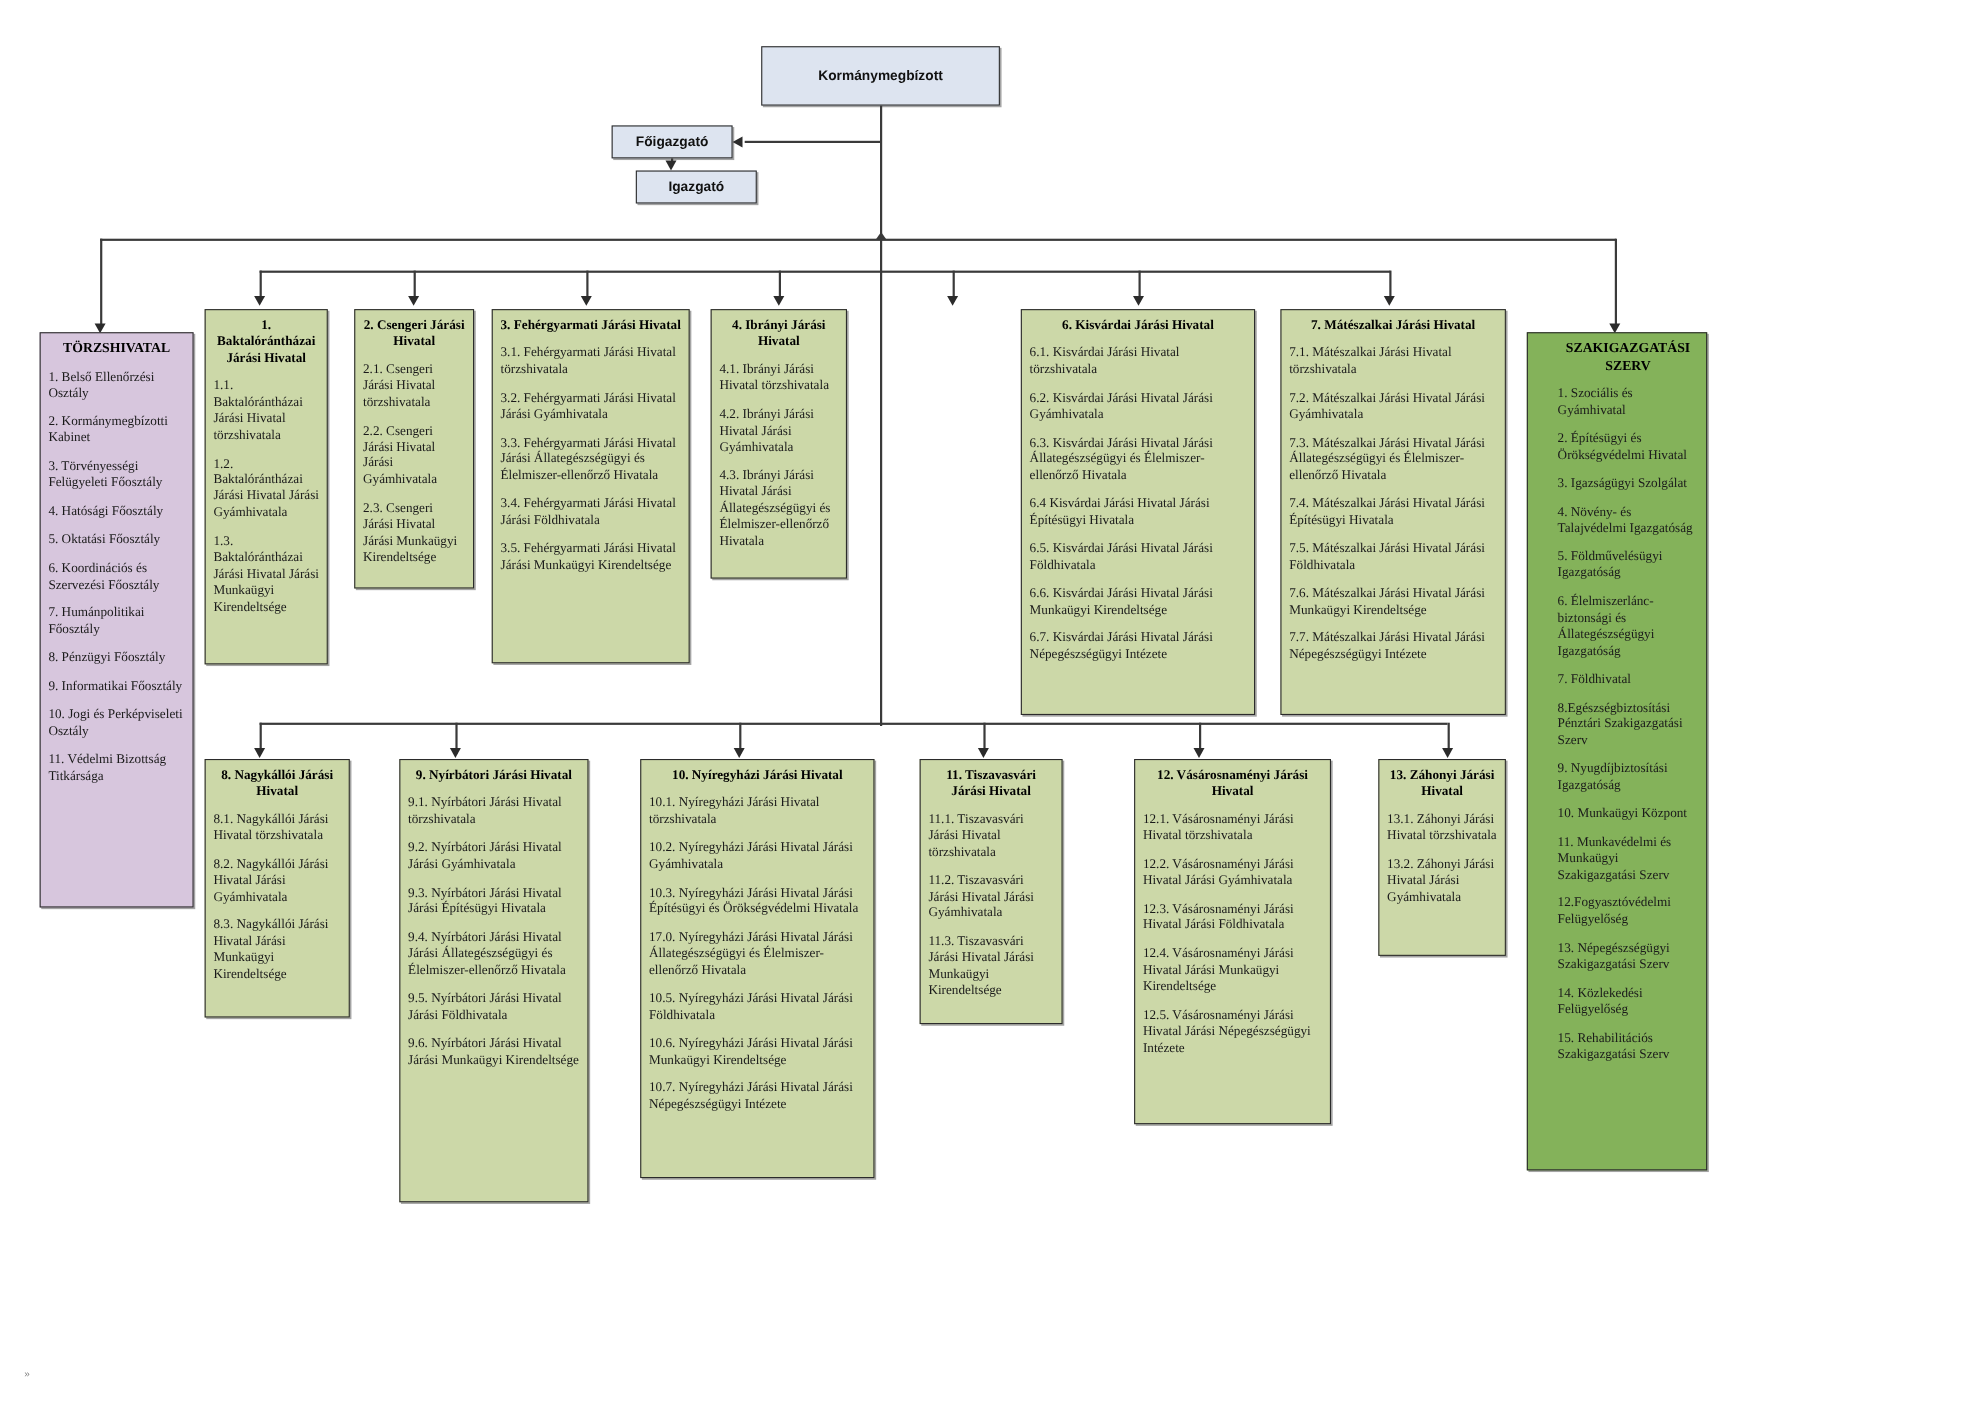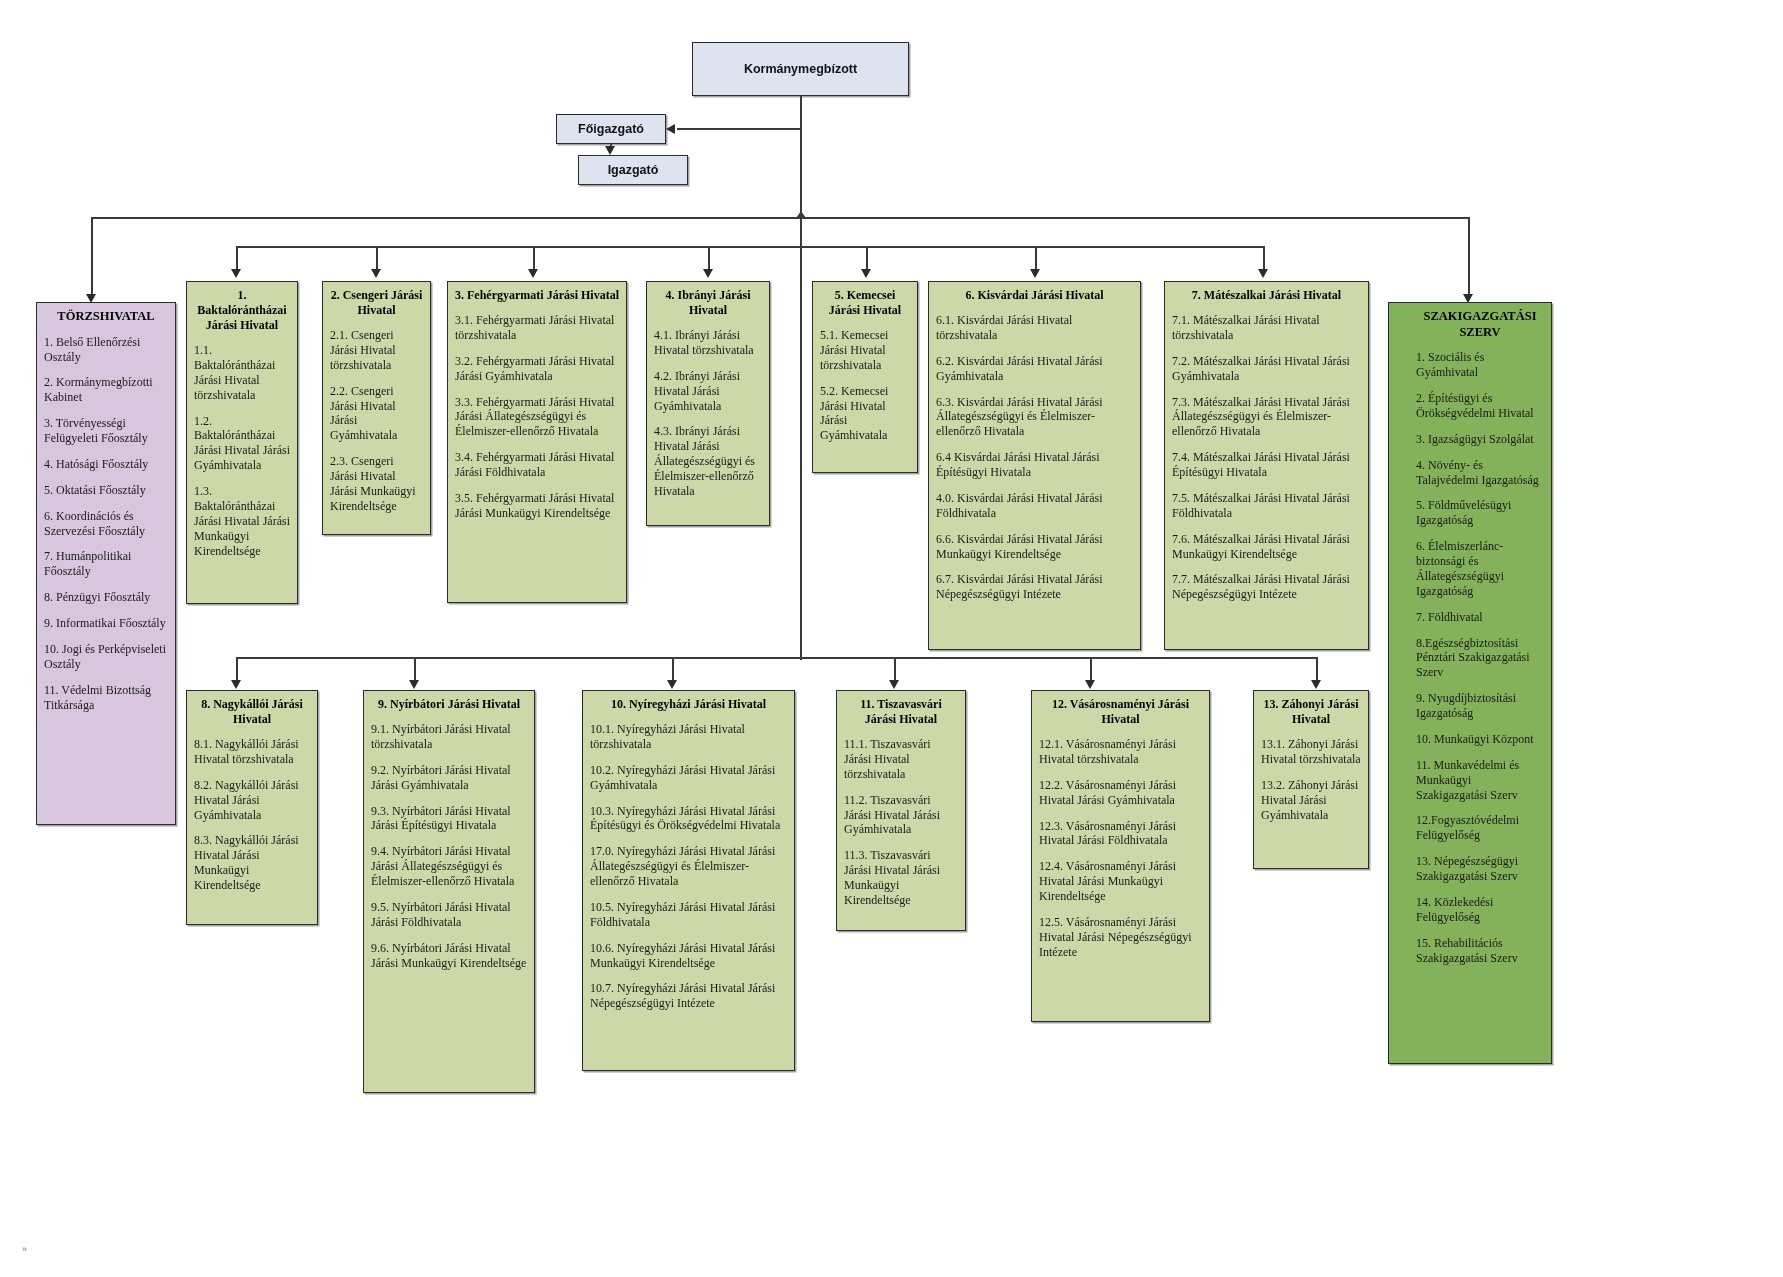--- a/index.html
+++ b/index.html
@@ -215,33 +215,28 @@
     <div class="b-item">3.5. Fehérgyarmati Járási Hivatal Járási Munkaügyi Kirendeltsége</div>
   </div>
 
   <div class="box green" style="left:646px;top:281px;width:124px;height:245px;">
     <div class="b-title sm">4. Ibrányi Járási Hivatal</div>
     <div class="b-item">4.1. Ibrányi Járási Hivatal törzshivatala</div>
     <div class="b-item">4.2. Ibrányi Járási Hivatal Járási Gyámhivatala</div>
     <div class="b-item">4.3. Ibrányi Járási Hivatal Járási Állategészségügyi és Élelmiszer-ellenőrző Hivatala</div>
   </div>
 
-  <div class="box green" style="left:812px;top:281px;width:106px;height:192px;">
-    <div class="b-title sm">5. Kemecsei Járási Hivatal</div>
-    <div class="b-item">5.1. Kemecsei Járási Hivatal törzshivatala</div>
-    <div class="b-item">5.2. Kemecsei Járási Hivatal Járási Gyámhivatala</div>
-  </div>
 
   <div class="box green" style="left:928px;top:281px;width:213px;height:369px;">
     <div class="b-title sm">6. Kisvárdai Járási Hivatal</div>
     <div class="b-item">6.1. Kisvárdai Járási Hivatal törzshivatala</div>
     <div class="b-item">6.2. Kisvárdai Járási Hivatal Járási Gyámhivatala</div>
     <div class="b-item">6.3. Kisvárdai Járási Hivatal Járási Állategészségügyi és Élelmiszer-ellenőrző Hivatala</div>
     <div class="b-item">6.4  Kisvárdai Járási Hivatal Járási Építésügyi Hivatala</div>
-    <div class="b-item">4.0. Kisvárdai Járási Hivatal Járási Földhivatala</div>
+    <div class="b-item">6.5. Kisvárdai Járási Hivatal Járási Földhivatala</div>
     <div class="b-item">6.6. Kisvárdai Járási Hivatal Járási Munkaügyi Kirendeltsége</div>
     <div class="b-item">6.7. Kisvárdai Járási Hivatal Járási Népegészségügyi Intézete</div>
   </div>
 
   <div class="box green" style="left:1164px;top:281px;width:205px;height:369px;">
     <div class="b-title sm">7. Mátészalkai Járási Hivatal</div>
     <div class="b-item">7.1. Mátészalkai Járási Hivatal törzshivatala</div>
     <div class="b-item">7.2. Mátészalkai Járási Hivatal Járási Gyámhivatala</div>
     <div class="b-item">7.3. Mátészalkai Járási Hivatal Járási Állategészségügyi és Élelmiszer-ellenőrző Hivatala</div>
     <div class="b-item">7.4. Mátészalkai Járási Hivatal Járási Építésügyi Hivatala</div>

